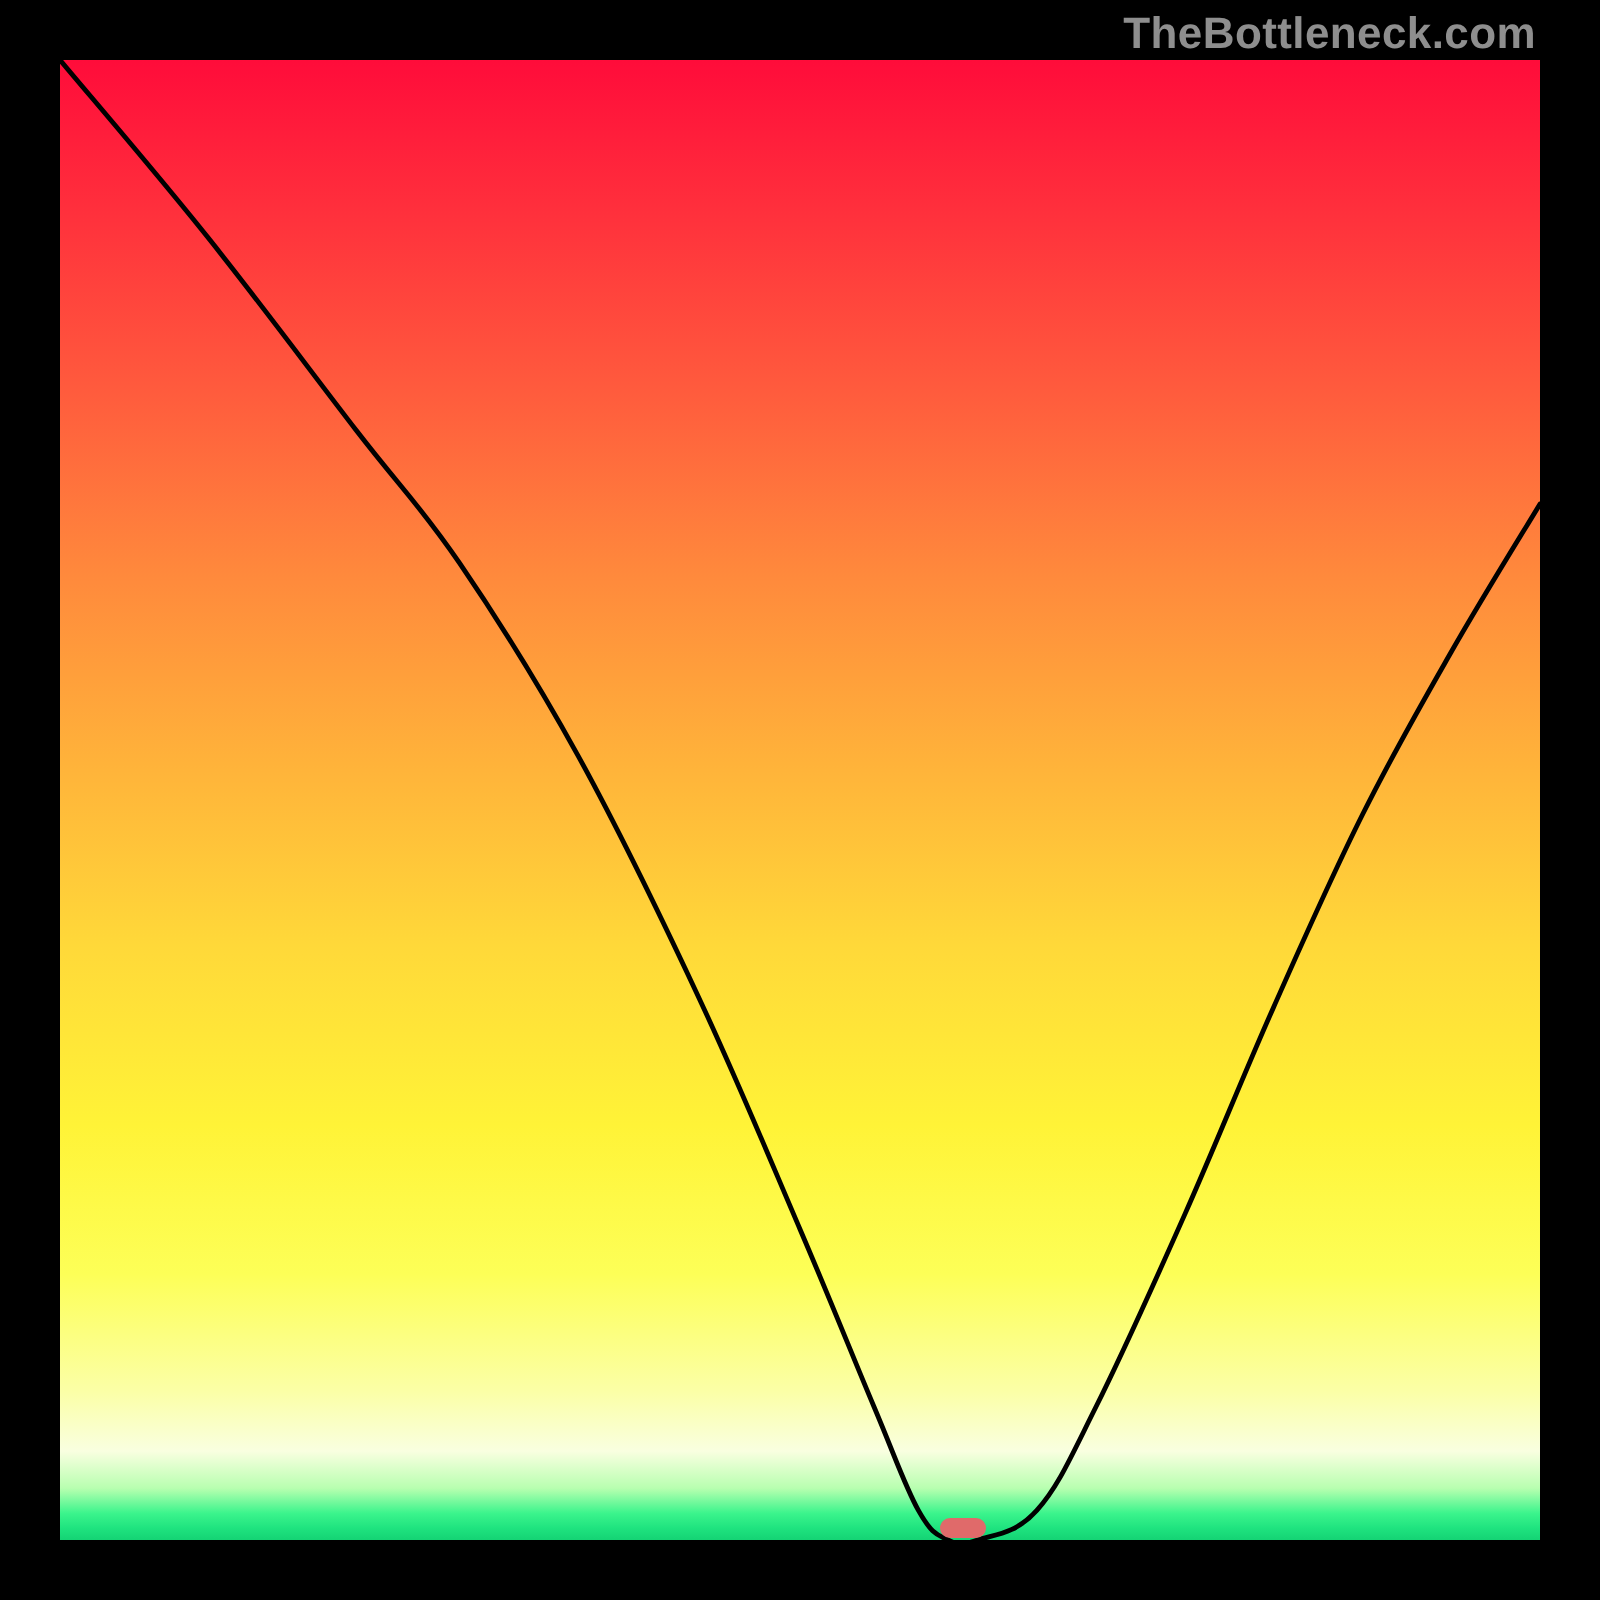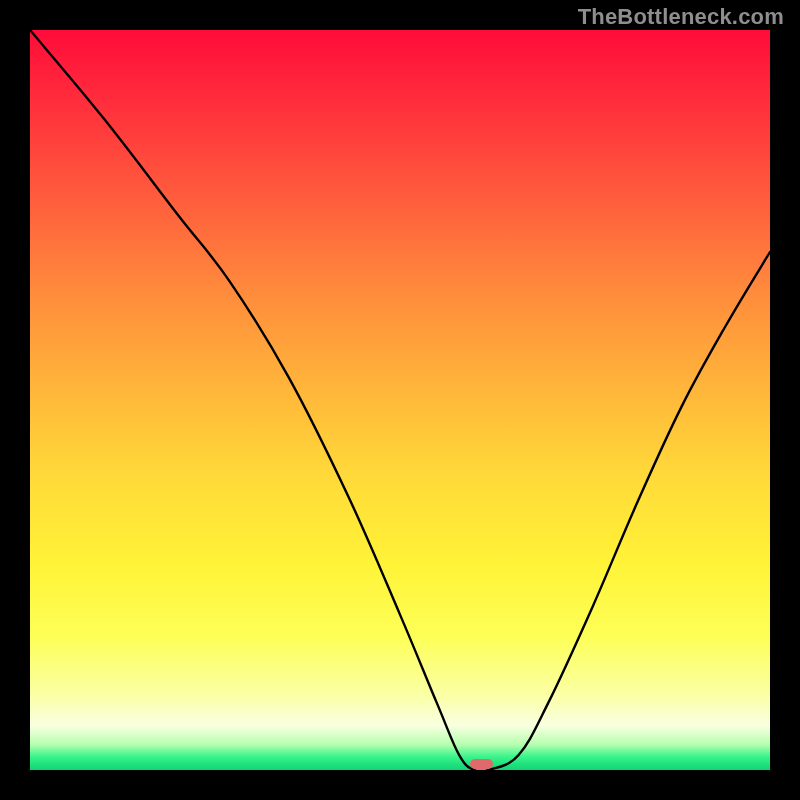--- a/index.html
+++ b/index.html
@@ -37,21 +37,21 @@
       #f9ffe0 94%,
       #b8ffb0 96.5%,
       #3bf48c 98.2%,
       #1fe37f 99.2%,
       #14d374 100%
     );
   }
   .watermark {
     position: absolute;
     top: 4px;
-    right: 16px;
+    right: 32px;
     color: #8e8e8e;
     font-size: 22px;
     font-weight: 600;
     letter-spacing: 0.2px;
     user-select: none;
   }
   .marker {
     position: absolute;
     background: #e06a6a;
     border-radius: 9px;

